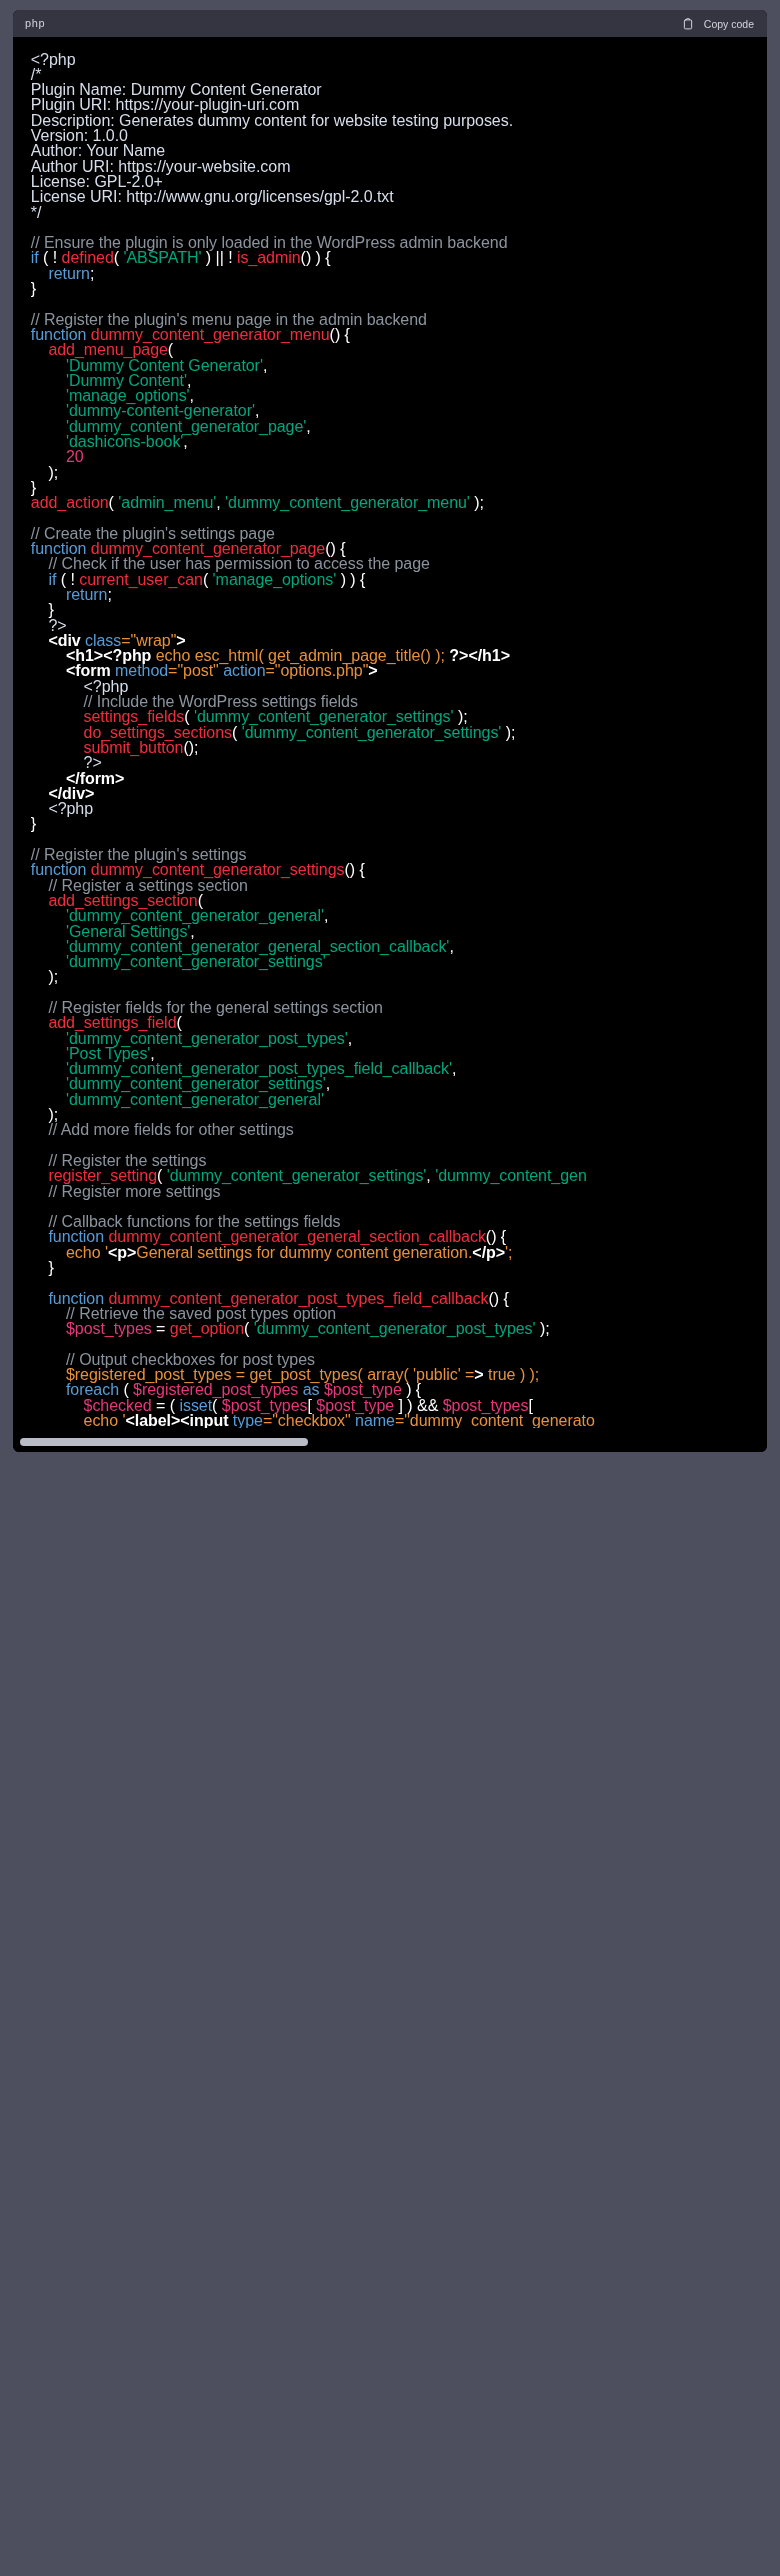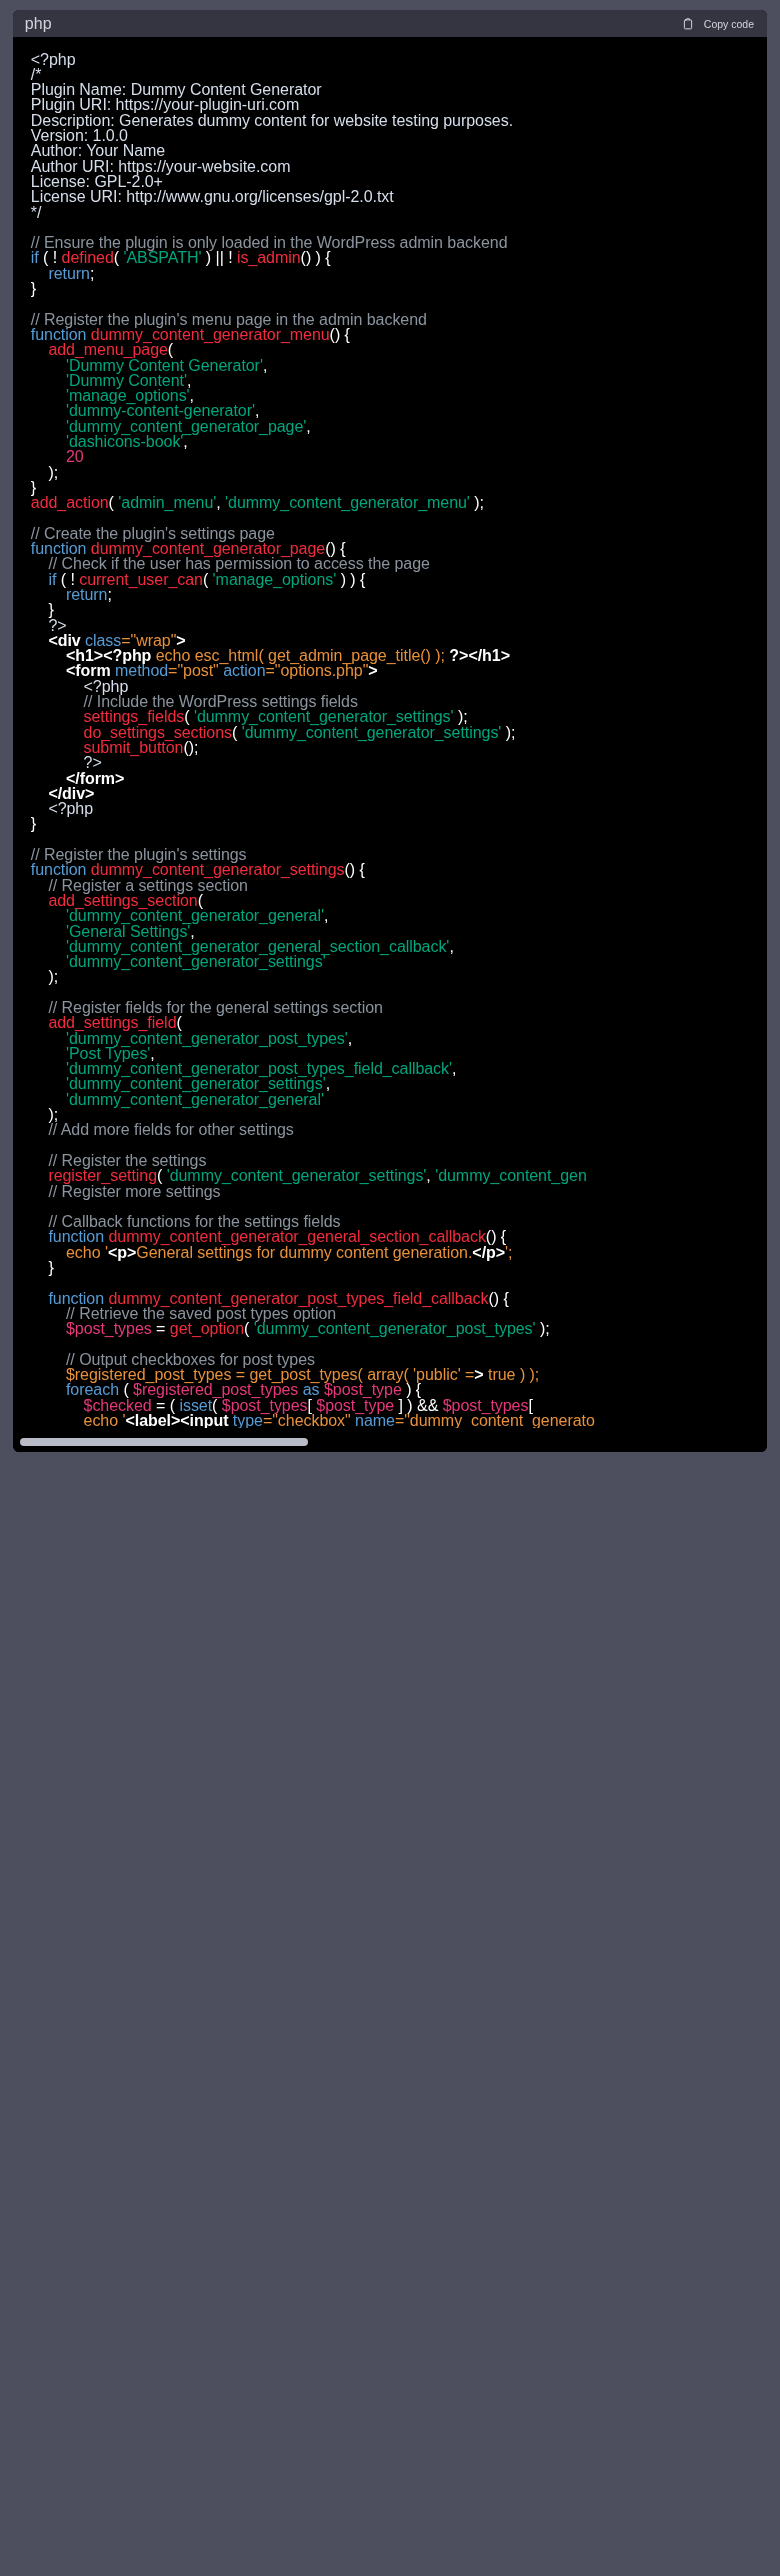--- a/index.html
+++ b/index.html
@@ -29,22 +29,22 @@
     height: 27px;
     display: flex;
     align-items: center;
     padding: 0 12.8px 0 12px;
     justify-content: space-between;
     font-size: 10.5px;
     color: #d1d5db;
   }
   .cb-lang {
     color: #d1d5db;
-    font-family: Liberation Sans, sans-serif;
-    font-size: 16px;
+    font-family: Liberation Mono, monospace;
+    font-size: 11px;
     letter-spacing: 0.1px;
   }
   .cb-copy {
     display: flex;
     align-items: center;
     gap: 11px;
     color: #d1d5db;
     font-size: 10.5px;
     cursor: pointer;
     background: none;

